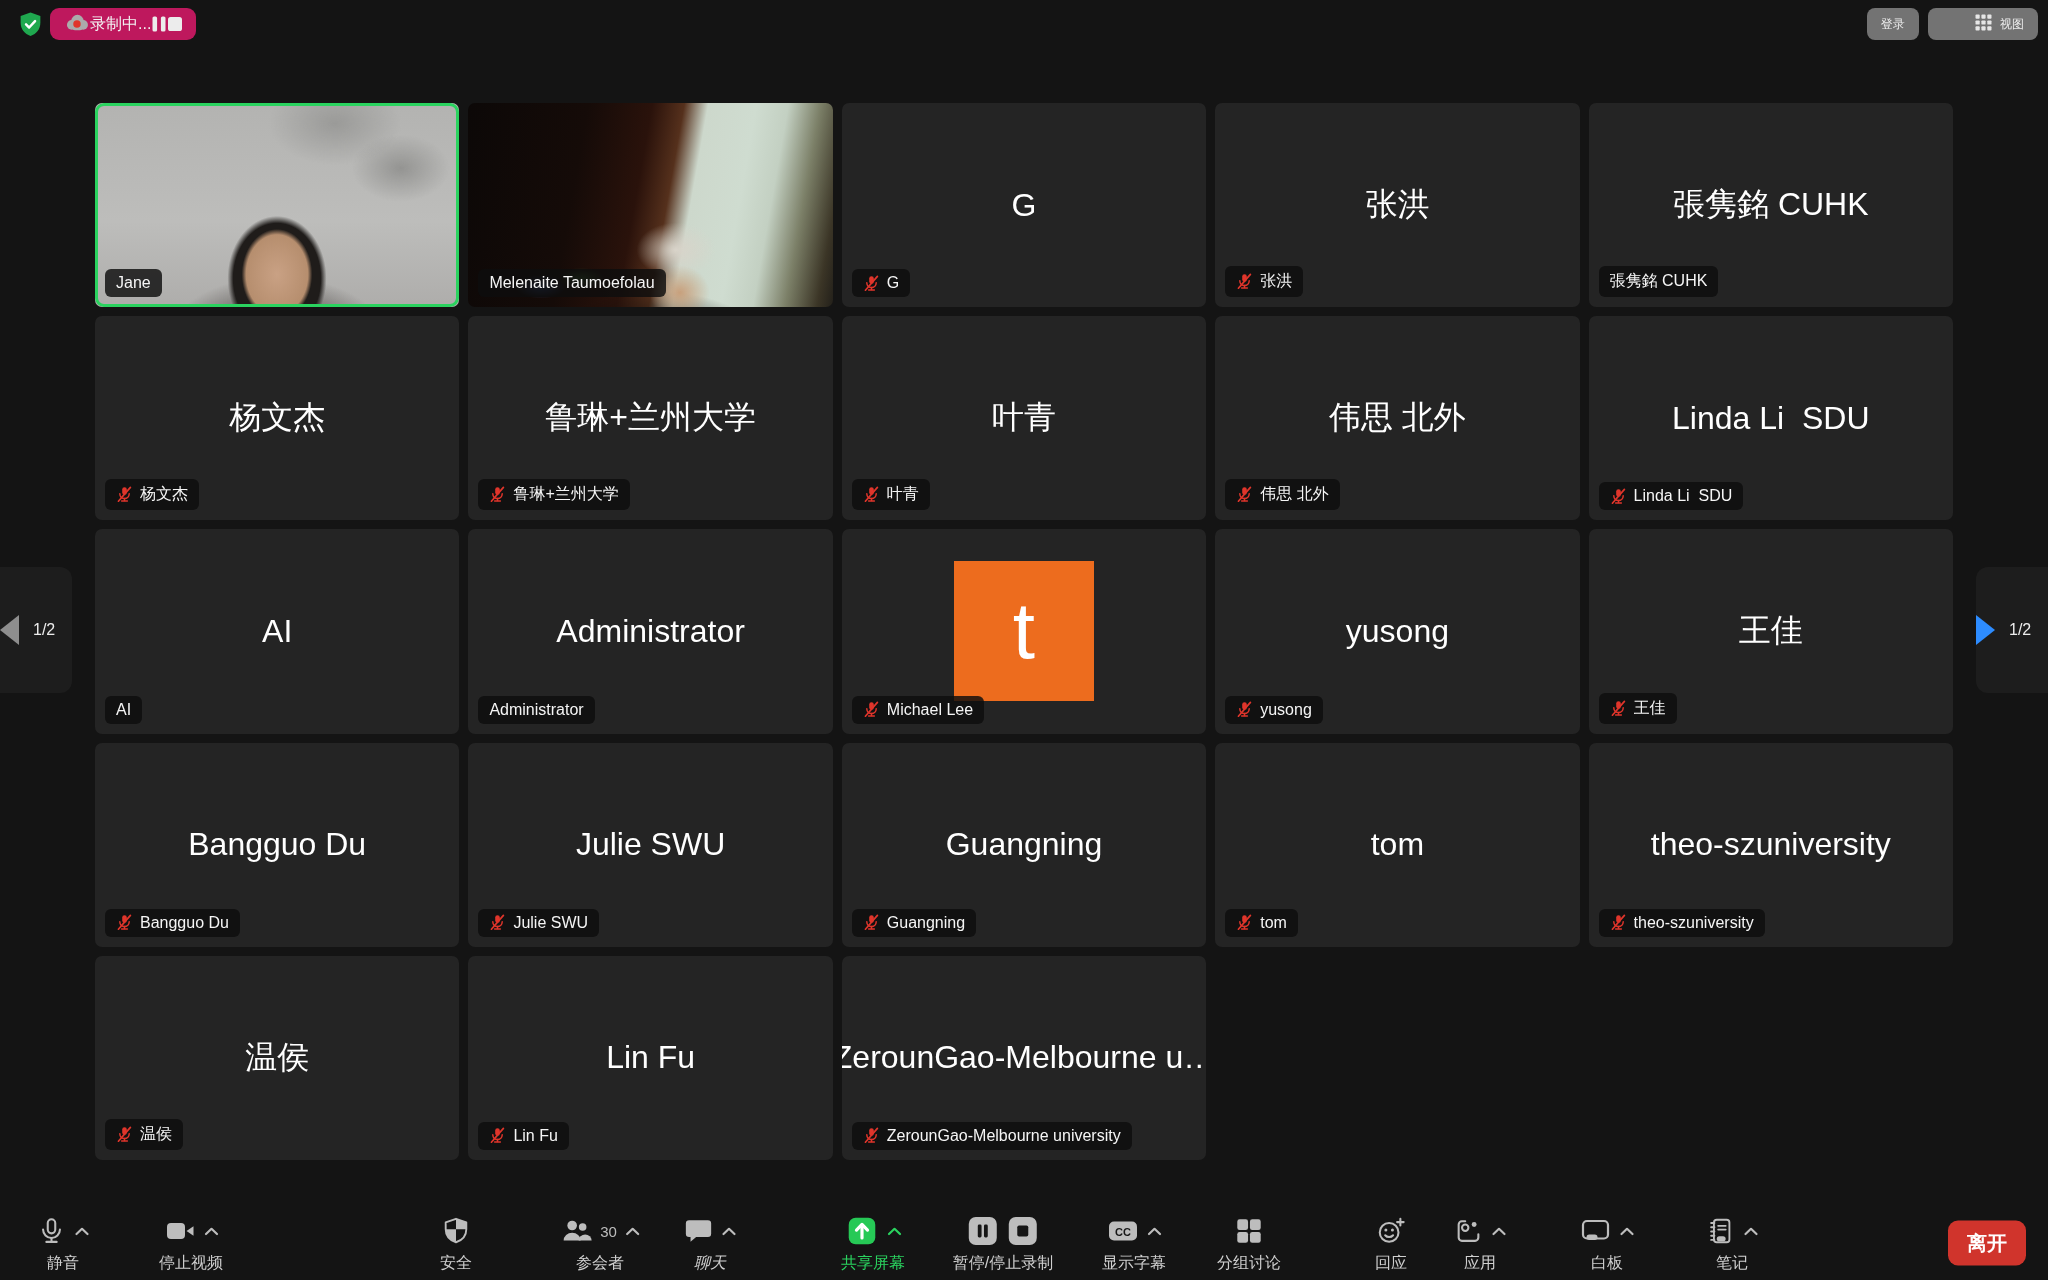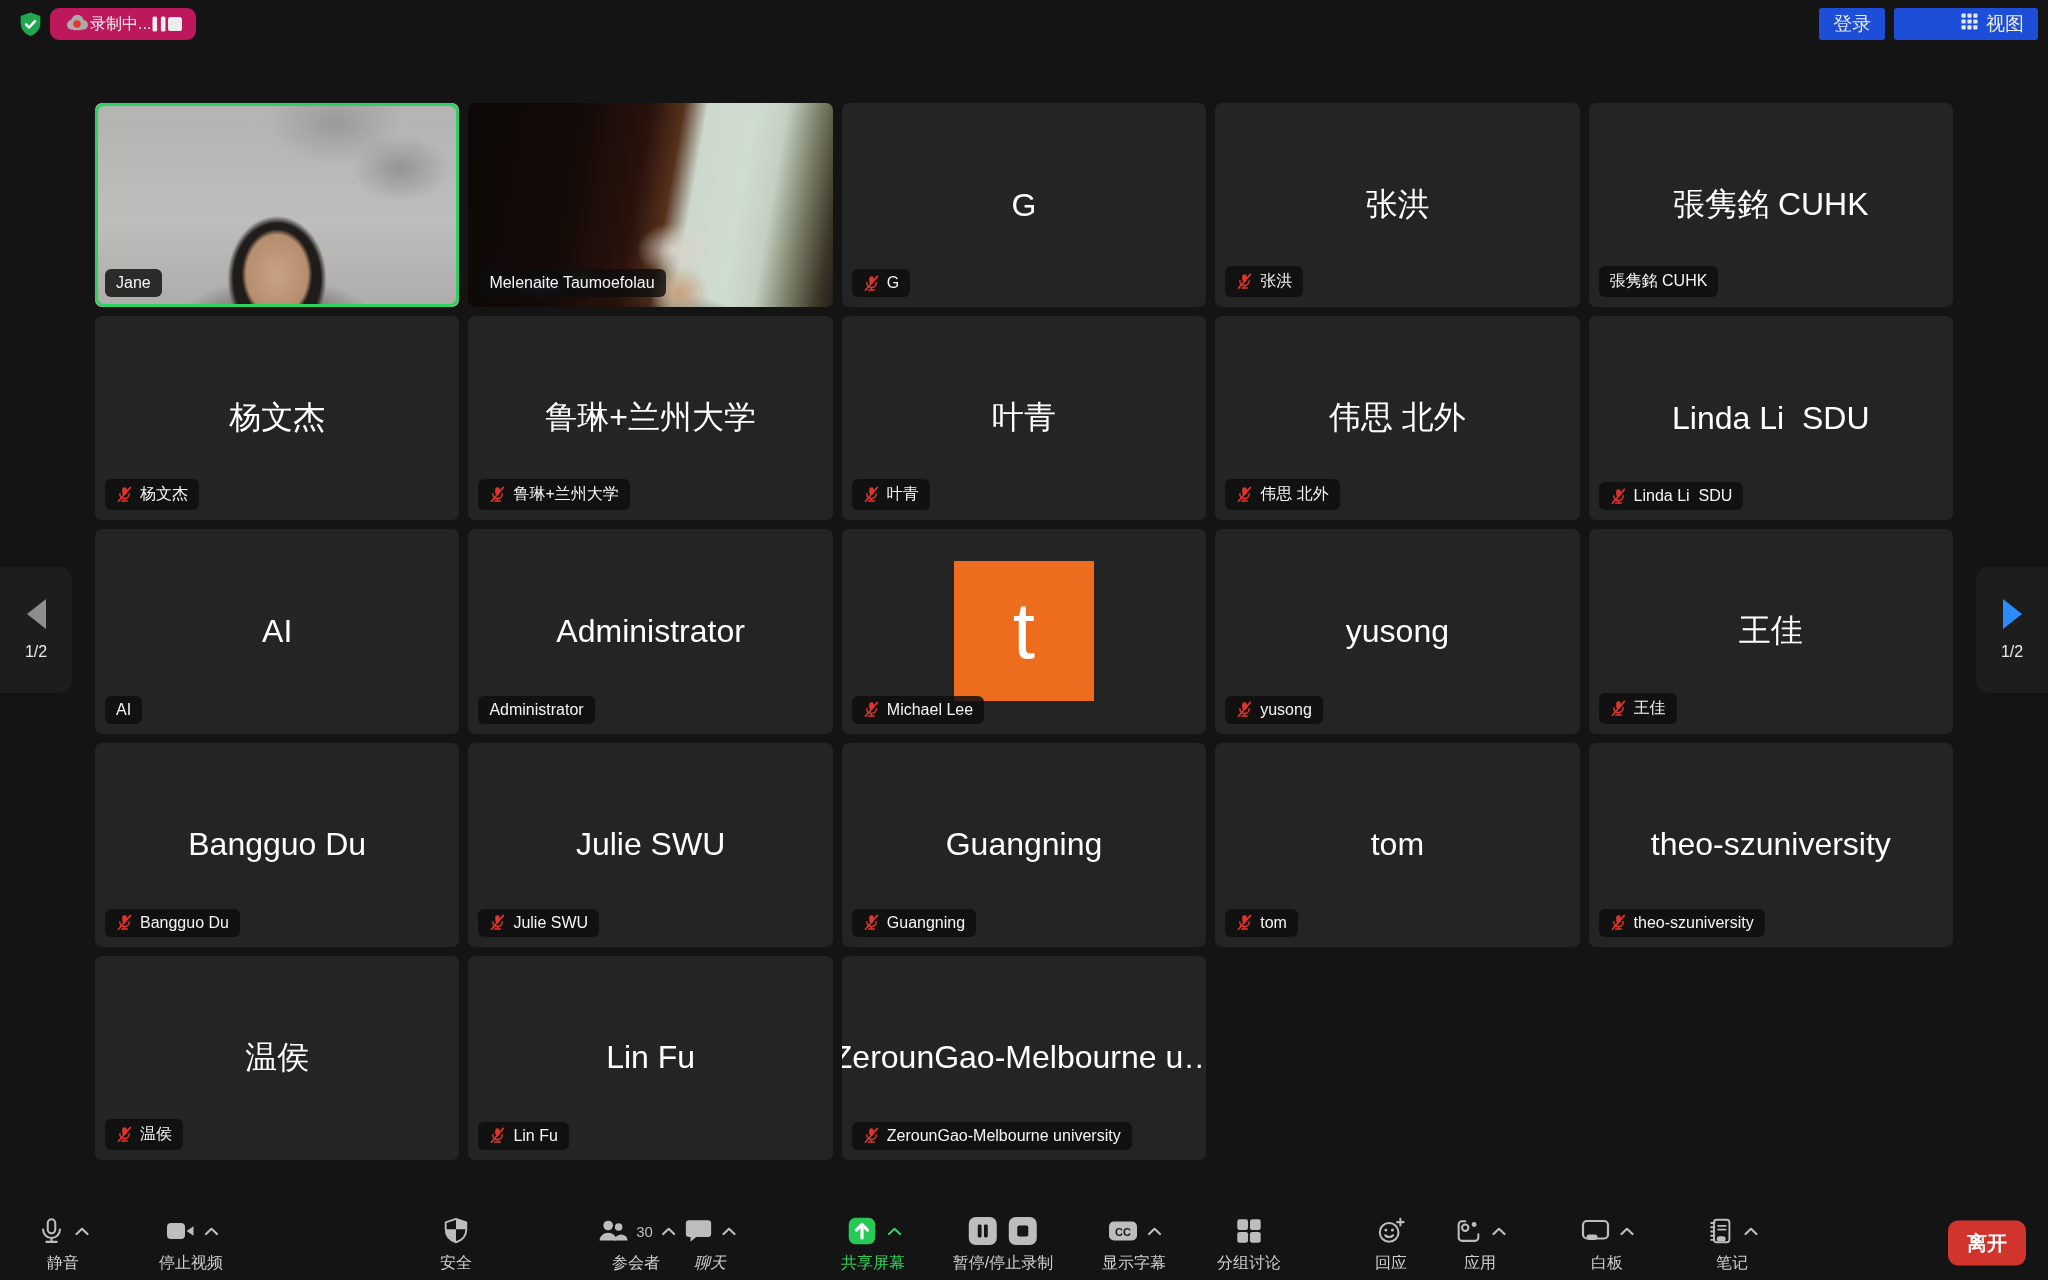--- a/index.html
+++ b/index.html
@@ -8,22 +8,22 @@
          font-family:"Liberation Sans","DejaVu Sans",sans-serif;color:#fff;}
 
   
   .topbar{position:absolute;top:0;left:0;right:0;height:48px;}
   .shield-badge{position:absolute;left:16px;top:10px;width:28px;height:28px;display:flex;align-items:center;justify-content:center;}
   .rec-pill{position:absolute;left:50px;top:8px;height:32px;display:flex;align-items:center;
             background:#be185d;border-radius:9px;padding:0 13px;}
   .rec-text{font-size:16px;color:#f2f2f2;font-weight:500;white-space:pre;}
   .rec-btn{display:flex;align-items:center;justify-content:center;background:none;border:none;padding:0;cursor:pointer;}
   .topbar-right{position:absolute;right:10px;top:8px;display:flex;gap:9px;}
-  .top-btn{height:32px;display:flex;align-items:center;gap:8px;background:#1d4ed8;border:none;
-           border-radius:3px;padding:0 14px;color:#ececec;font-size:19px;cursor:pointer;
+  .top-btn{height:32px;display:flex;align-items:center;gap:8px;background:#737373;border:none;
+           border-radius:8px;padding:0 14px;color:#ececec;font-size:12px;cursor:pointer;
            font-family:inherit;white-space:pre;}
 
   
   .grid{position:absolute;left:95px;top:103px;width:1858px;height:1057px;display:grid;
         grid-template-columns:repeat(5,1fr);grid-template-rows:repeat(5,1fr);gap:9px;}
   .tile{position:relative;background:#242424;border-radius:7px;overflow:hidden;}
   .tile.active::after{content:"";position:absolute;inset:0;border:3px solid var(--accent-green);
         border-radius:9px;pointer-events:none;}
   .center-name{position:absolute;inset:0;display:flex;align-items:center;justify-content:center;
         font-size:32px;font-weight:500;color:#ffffff;padding:0 26px;white-space:pre;overflow:hidden;}
@@ -45,21 +45,21 @@
   .video-jane{background:
      radial-gradient(56px 72px at 50% 84%, #c9a184 0%, #b68e6e 55%, rgba(182,142,110,0) 63%),
      radial-gradient(84px 106px at 50% 86%, #1f1c1a 0%, #1f1c1a 52%, rgba(31,28,26,0) 59%),
      radial-gradient(150px 85px at 50% 115%, #2b2522 0%, rgba(43,37,34,0) 72%),
      radial-gradient(70px 48px at 84% 32%, rgba(118,118,116,.55), rgba(118,118,116,0) 70%),
      radial-gradient(95px 60px at 66% 10%, rgba(128,128,126,.5), rgba(128,128,126,0) 70%),
      linear-gradient(180deg,#b3b3b1 0%,#bdbdbb 58%,#aeadab 100%);}
 
   
   .pager{position:absolute;top:567px;width:72px;height:126px;background:#1d1d1d;display:flex;
-         flex-direction:column;align-items:center;justify-content:center;gap:14px;cursor:pointer;}
+         flex-direction:row;align-items:center;gap:14px;cursor:pointer;}
   .pager.left{left:0;border-radius:0 12px 12px 0;}
   .pager.right{right:0;border-radius:12px 0 0 12px;}
   .tri{width:0;height:0;border-top:15px solid transparent;border-bottom:15px solid transparent;}
   .tri-left{border-right:19px solid #8e8e8e;}
   .tri-right{border-left:19px solid var(--pager-blue);}
   .pager-label{color:#ececec;font-size:16px;}
 
   
   .toolbar{position:absolute;left:0;right:0;bottom:0;height:74px;background:#141414;}
   .tb-item{position:absolute;top:8px;transform:translateX(-50%);display:flex;flex-direction:column;
@@ -477,21 +477,21 @@
         <div class="tb-item" style="left: 456px;">
           <div class="tb-icon-row">
             <svg width="30" height="30" viewBox="0 0 32 32">
               <path d="M16 3 L27 6.8 V14 c0 7-4.3 11.7-11 14 C9.3 25.7 5 21 5 14 V6.8 Z" stroke="#bdbdbd" stroke-width="2" fill="none" stroke-linejoin="round"></path>
               <path d="M16 3 L27 6.8 V14 H16 Z" fill="#bdbdbd"></path>
               <path d="M5 14 H16 V27.6 C9.5 25.3 5 20.8 5 14 Z" fill="#bdbdbd"></path>
             </svg>
           </div>
           <div class="tb-label">安全</div>
         </div>
-        <div class="tb-item" style="left: 636px;">
+        <div class="tb-item" style="left: 600px;">
           <div class="tb-icon-row">
             <svg width="32" height="32" viewBox="0 0 32 32" fill="#bdbdbd">
               <circle cx="12" cy="10.5" r="4.8"></circle>
               <path d="M3.5 25.5 a8.5 7.8 0 0 1 17 0 Z"></path>
               <circle cx="22.5" cy="12" r="3.8"></circle>
               <path d="M18.5 25.5 a6.5 6 0 0 1 13 0 Z"></path>
             </svg>
             <span class="tb-badge">30</span>
             <svg width="15" height="9" viewBox="0 0 15 9">
               <path d="M2 7 L7.5 1.8 L13 7" stroke="#bdbdbd" stroke-width="2.2" fill="none" stroke-linecap="round" stroke-linejoin="round"></path>

